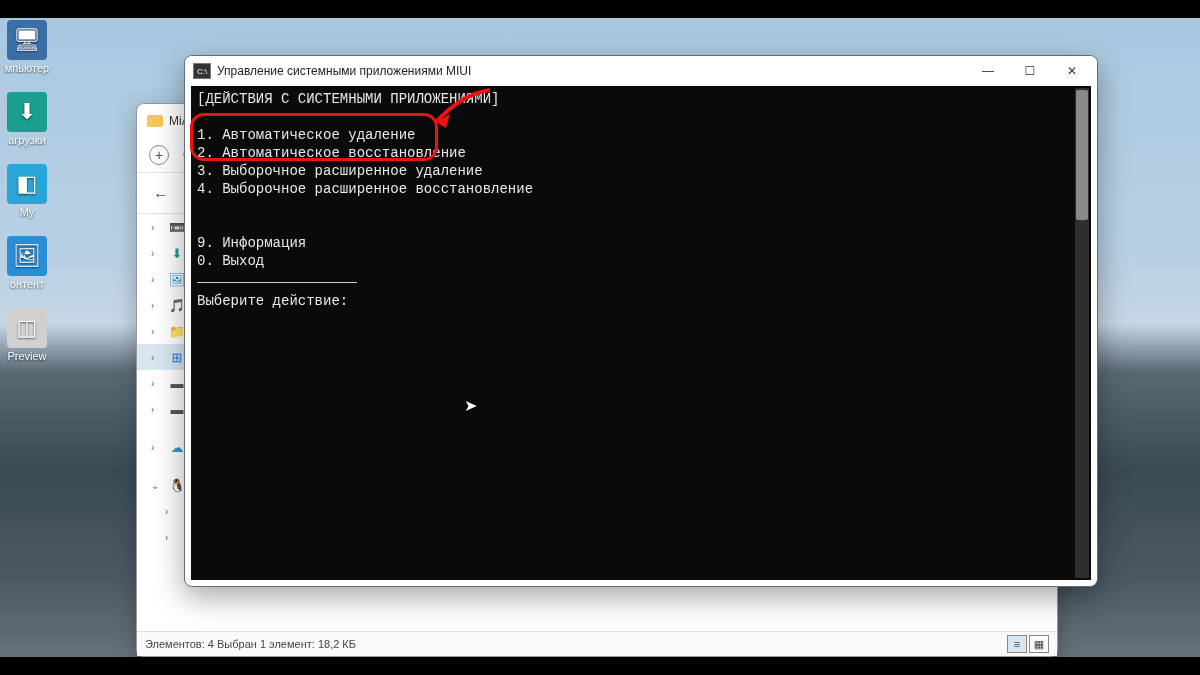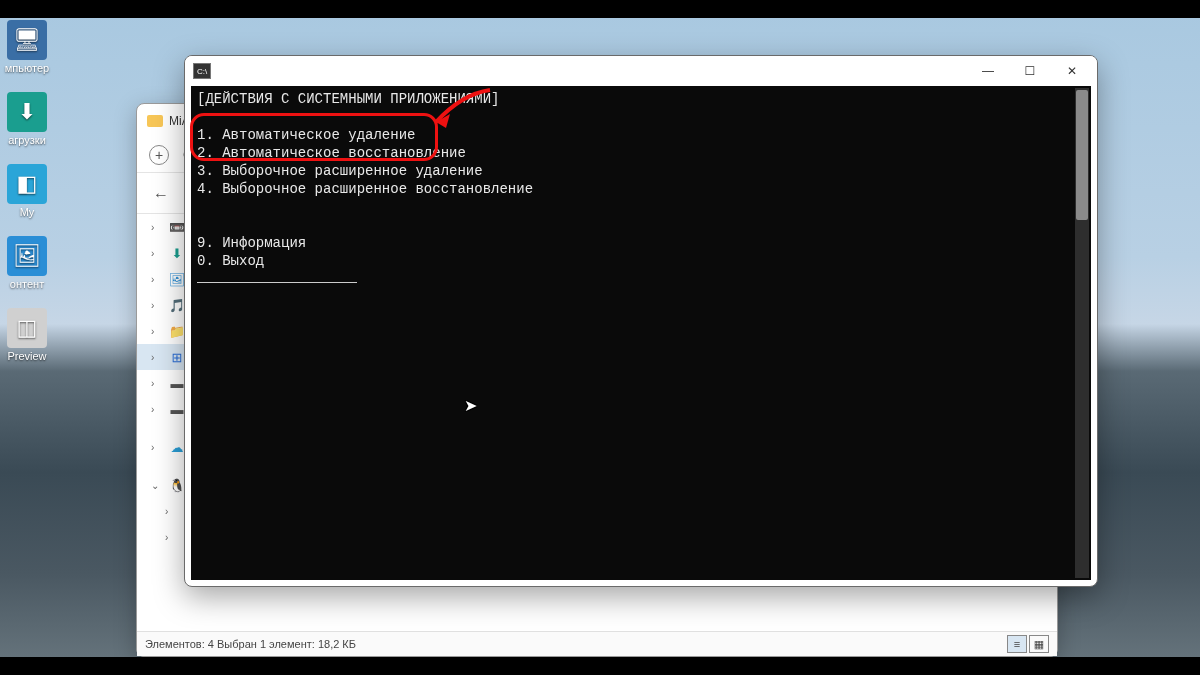--- a/index.html
+++ b/index.html
@@ -156,40 +156,41 @@
     <span class="view-toggle">
       <span class="active">≡</span>
       <span>▦</span>
     </span>
   </div>
 </div>
 
 <div class="console">
   <div class="con-titlebar">
     <span class="cmd-ico">C:\</span>
+    <span>Управление системными приложениями MIUI</span>
     <span class="spacer"></span>
     <span class="con-btn">—</span>
     <span class="con-btn">☐</span>
     <span class="con-btn">✕</span>
   </div>
   <div class="con-body">
     <div class="con-scrollbar">
       <div class="con-thumb"></div>
     </div>
     <div class="con-text" id="con-text">[ДЕЙСТВИЯ С СИСТЕМНЫМИ ПРИЛОЖЕНИЯМИ]
 
 1. Автоматическое удаление
 2. Автоматическое восстановление
 3. Выборочное расширенное удаление
 4. Выборочное расширенное восстановление
 
 
 9. Информация
 0. Выход
-<div class="hr-line"></div></div>
+<div class="hr-line"></div><div style="margin-top: 4px;">Выберите действие:</div></div>
   </div>
 </div>
 
 <div class="annot-box" style="left:190px;top:113px;width:242px;height:42px"></div>
 
 <svg class="annot-arrow" style="left:422px;top:82px" width="80" height="60">
   <path d="M68,8 Q40,12 14,40" stroke="#e11" stroke-width="4" fill="none"></path>
   <path d="M14,40 L28,32 L24,46 Z" fill="#e11"></path>
 </svg>
 

